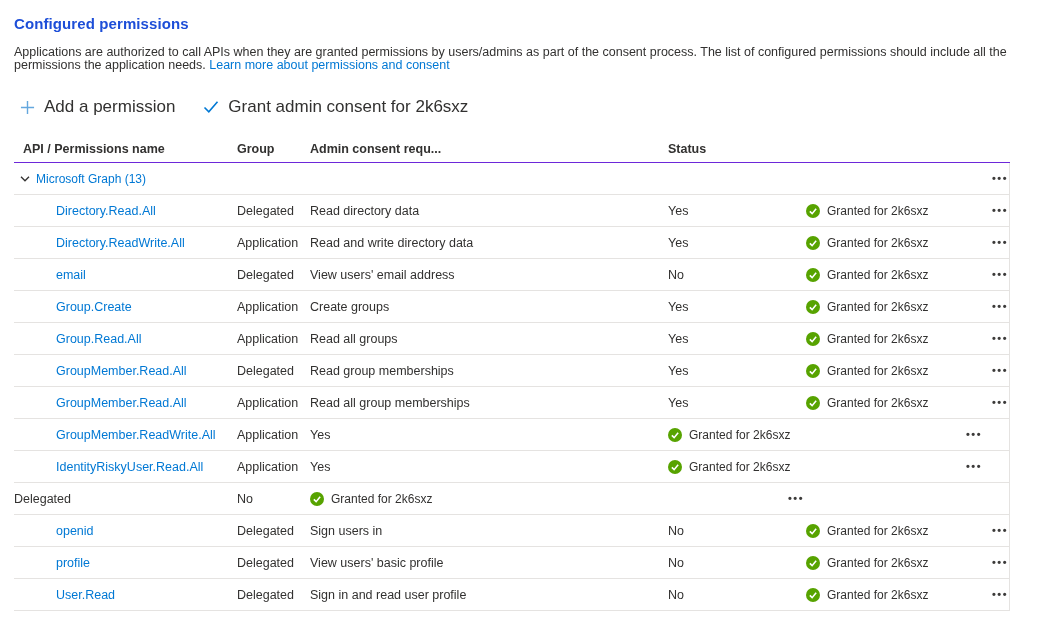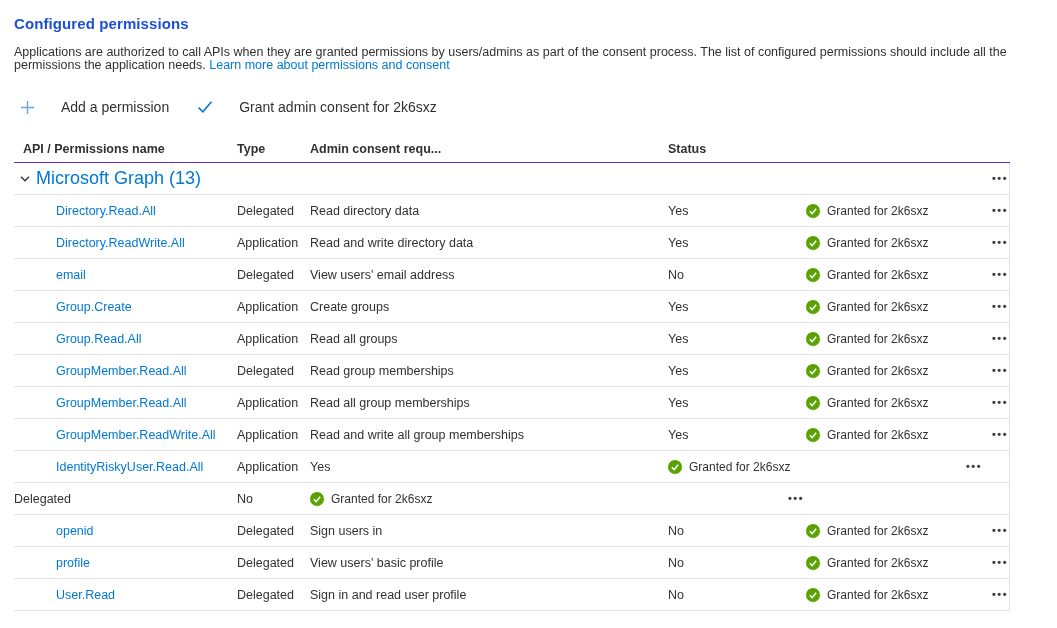--- a/index.html
+++ b/index.html
@@ -32,22 +32,22 @@
   .toolbar {
     margin-top: 23px;
     padding-left: 6px;
     display: flex;
     align-items: center;
     height: 24px;
   }
   .toolbar-btn {
     display: flex;
     align-items: center;
-    gap: 26px;
-    font-size: 14px;
+    gap: 9px;
+    font-size: 17px;
     color: #323130;
     background: none;
     border: none;
     cursor: pointer;
     font-family: inherit;
     padding: 0;
   }
   .toolbar-btn + .toolbar-btn { margin-left: 28px; }
   .toolbar-btn svg { display: block; }
 
@@ -78,21 +78,21 @@
     border-bottom: 1px solid #e5e3e1;
     font-size: 12.5px;
   }
   .group-row .group-cell {
     grid-column: 1 / 6;
     display: flex;
     align-items: center;
     gap: 5px;
     padding-left: 5px;
   }
-  .group-link { font-size: 18px; }
+  .group-link { font-size: 12px; }
   .chevron { display: flex; align-items: center; }
 
   .name-cell { padding-left: 42px; overflow: hidden; white-space: nowrap; }
   .perm-link { font-size: 12.5px; }
   .cell { white-space: nowrap; overflow: hidden; color: #323130; }
 
   .status-cell {
     display: flex;
     align-items: flex-start;
     gap: 7px;
@@ -145,21 +145,21 @@
           </svg>
       </span>
       <span>Grant admin consent for 2k6sxz</span>
     </button>
   </div>
 
   <div class="table">
 
     <div class="grid thead">
       <div class="th th-name">API / Permissions name</div>
-      <div class="th">Type</div>
+      <div class="th">Group</div>
       <div class="th">Admin consent requ...</div>
       <div class="th">Status</div>
       <div class="th"></div>
     </div>
 
     <div class="table-body">
 
       <div class="grid row group-row">
         <div class="group-cell">
           <span class="chevron">
@@ -319,21 +319,20 @@
     <div class="cell menu-cell">
       <span class="dots"></span>
     </div>
   </div>
 
   <div class="grid row perm-row">
     <div class="cell name-cell">
       <a class="link perm-link">GroupMember.ReadWrite.All</a>
     </div>
     <div class="cell">Application</div>
-    <div class="cell">Read and write all group memberships</div>
     <div class="cell">Yes</div>
     <div class="cell status-cell">
       <span class="badge">
         <svg width="14" height="14" viewBox="0 0 16 16">
           <circle cx="8" cy="8" r="8" fill="#57a300"></circle>
           <path d="M4.4 8.4 L7 11 L11.6 5.4" stroke="#ffffff" stroke-width="1.8" fill="none"></path>
         </svg>
       </span>
       <span>Granted for 2k6sxz</span>
     </div>

